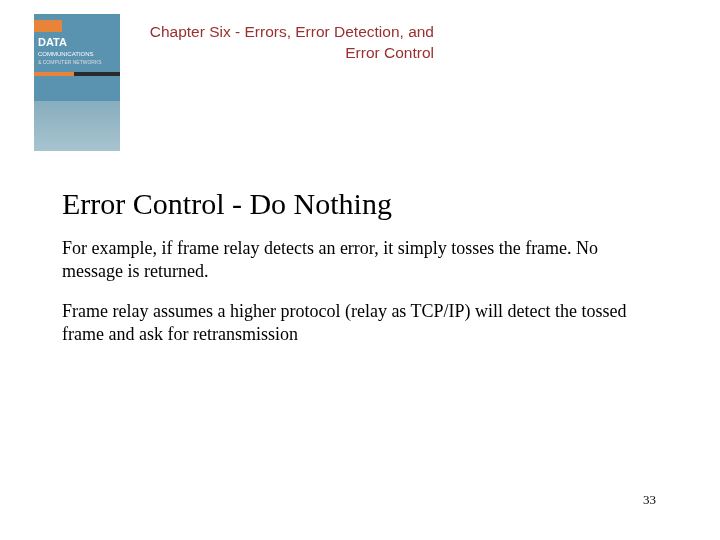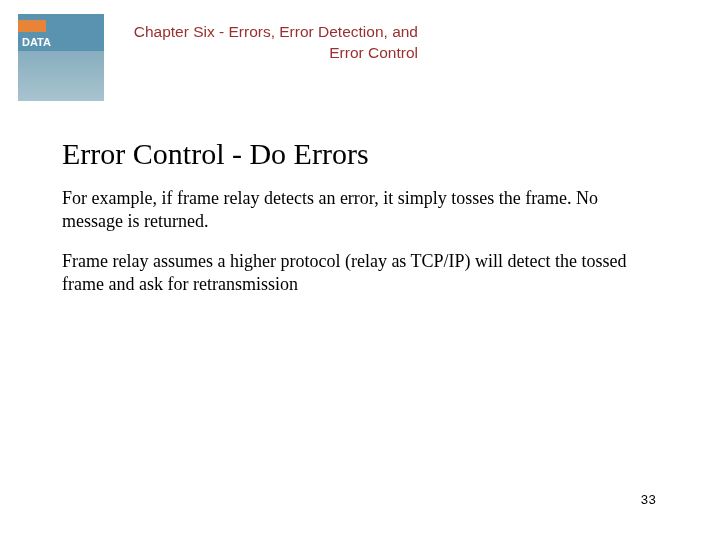--- a/index.html
+++ b/index.html
@@ -10,25 +10,26 @@
     font-family: Georgia, 'Times New Roman', serif;
     position: relative;
   }
   .header {
     display: flex;
     align-items: flex-start;
     padding: 14px 18px 0 18px;
   }
   .book-cover {
     width: 86px;
-    height: 87px;
+    height: 137px;
     background: #5a93b0;
     position: relative;
     flex-shrink: 0;
     margin-right: 24px;
+    margin-left: 16px;
   }
   .book-cover .top-band {
     position: absolute;
     top: 6px;
     left: 0;
     width: 28px;
     height: 12px;
     background: #e8833a;
   }
   .book-cover svg.cover-text {
@@ -77,21 +78,21 @@
     font-family: 'Times New Roman', Times, serif;
     color: #000;
     line-height: 1.25;
     margin-bottom: 18px;
     max-width: 580px;
   }
   .page-number {
     position: absolute;
     bottom: 32px;
     right: 64px;
-    font-family: Liberation Mono, monospace;
+    font-family: Liberation Serif, serif;
     font-size: 13px;
     color: #000;
   }
 </style>
 </head>
 <body>
 
 <div class="header">
   <div class="book-cover">
     <div class="top-band"></div>
@@ -100,18 +101,18 @@
       <text x="0" y="20" font-family="Arial" font-size="6" fill="#ffffff">COMMUNICATIONS</text>
       <text x="0" y="28" font-family="Arial" font-size="5" fill="#dddddd">&amp; COMPUTER NETWORKS</text>
     </svg>
     <div class="mid-band"></div>
     <div class="bottom"></div>
   </div>
   <div class="chapter-title">Chapter Six - Errors, Error Detection, and Error Control</div>
 </div>
 
 <div class="content">
-  <h1 class="slide-title">Error Control - Do Errors</h1>
+  <h1 class="slide-title">Error Control - Do Nothing</h1>
   <p class="body-text">For example, if frame relay detects an error, it simply tosses the frame.  No message is returned.</p>
   <p class="body-text">Frame relay assumes a higher protocol (relay as TCP/IP) will detect the tossed frame and ask for retransmission</p>
 </div>
 
 <div class="page-number">33</div>
 
 </body></html>

